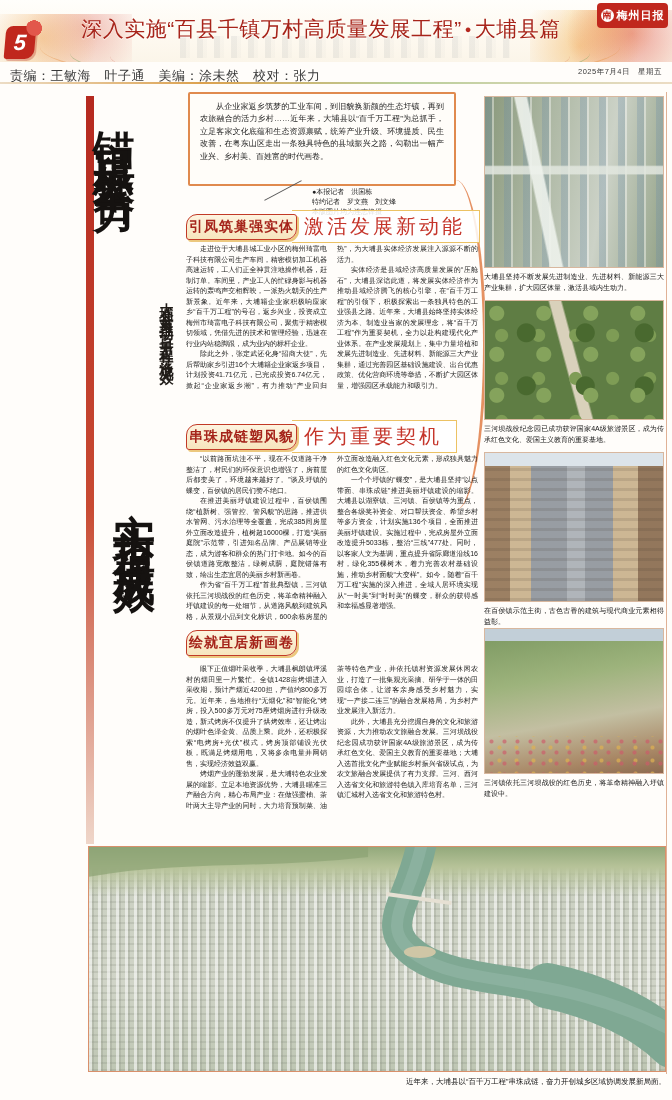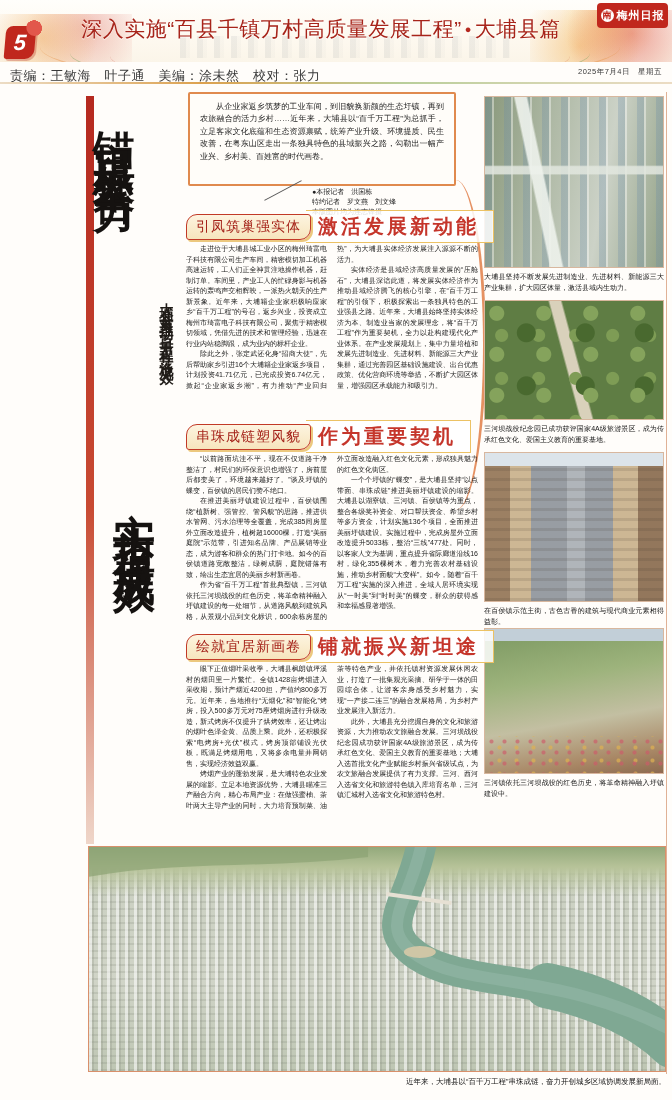--- a/index.html
+++ b/index.html
@@ -66,23 +66,23 @@
   #intro-box p { text-indent:2em; }
   #byline { position:absolute; left:312px; top:103px; width:150px; font-size:7px; line-height:1.45; color:#222; }
   #byline-pointer { position:absolute; left:262px; top:106px; width:42px; border-top:1.5px solid #555;
       transform:rotate(-28deg); }
   #deco-arc { position:absolute; left:426px; top:96px; width:60px; height:330px;
       border-right:3px solid rgba(222,118,60,.8); border-radius:50%; }
 
   
   .sec-head { position:absolute; left:186px; display:flex; align-items:center; z-index:2; }
   .sec-tag { background:linear-gradient(#fdf4e0,#f7e5bd); border:1.5px solid #c23a27; color:#a5231a;
-      font-weight:normal; font-size:14px; padding:3px 9px; border-radius:11px 3px 11px 3px; letter-spacing:1px;
+      font-weight:bold; font-size:14px; padding:3px 2px; border-radius:11px 3px 11px 3px; letter-spacing:1px;
       position:relative; z-index:2; box-shadow:2px 2px 0 #ecc87e; white-space:nowrap;text-align:right; }
-  .sec-title { font-size:20px; font-weight:bold; color:#c5352b; letter-spacing:3px; white-space:nowrap;
+  .sec-title { font-size:20px; font-weight:normal; color:#c5352b; letter-spacing:3px; white-space:nowrap;
       border:1px solid #ecc264; border-left:none; background:rgba(255,255,255,.85); padding:2px 14px 2px 12px;
       margin-left:-5px; }
   .sec-body { position:absolute; left:186px; width:292px; columns:2; column-gap:10px; font-size:7px;
       line-height:1.5; text-align:justify; color:#1b1b1b; overflow:hidden; }
   .sec-body p { text-indent:2em; }
 
   
   .ph { position:absolute; left:484px; width:180px; border:1px solid #d8b79e; }
   .cap { position:absolute; left:484px; width:180px; font-size:7px; line-height:1.5; text-align:justify; color:#141414; }
 
@@ -189,21 +189,20 @@
     </div>
     <div class="sec-body" style="top:370px;height:170px">
       <p>“以前路面坑洼不平，现在不仅道路干净整洁了，村民们的环保意识也增强了，房前屋后都变美了，环境越来越好了。”谈及圩镇的蝶变，百侯镇的居民们赞不绝口。</p>
       <p>在推进美丽圩镇建设过程中，百侯镇围绕“植新树、强管控、管风貌”的思路，推进供水管网、污水治理等全覆盖，完成385间房屋外立面改造提升，植树超16000棵，打造“美丽庭院”示范带，引进知名品牌、产品展销等业态，成为游客和群众的热门打卡地。如今的百侯镇道路宽敞整洁，绿树成荫，庭院错落有致，绘出生态宜居的美丽乡村新画卷。</p>
       <p>作为省“百千万工程”首批典型镇，三河镇依托三河坝战役的红色历史，将革命精神融入圩镇建设的每一处细节，从道路风貌到建筑风格，从景观小品到文化标识，600余栋房屋的外立面改造融入红色文化元素，形成独具魅力的红色文化街区。</p>
       <p>一个个圩镇的“蝶变”，是大埔县坚持“以点带面、串珠成链”推进美丽圩镇建设的缩影。大埔县以湖寮镇、三河镇、百侯镇等为重点，整合各级奖补资金、对口帮扶资金、希望乡村等多方资金，计划实施136个项目，全面推进美丽圩镇建设。实施过程中，完成房屋外立面改造提升5033栋，整治“三线”477处。同时，以客家人文为基调，重点提升省际廊道沿线16村，绿化355棵树木，着力完善农村基础设施，推动乡村面貌“大变样”。如今，随着“百千万工程”实施的深入推进，全域人居环境实现从“一时美”到“时时美”的蝶变，群众的获得感和幸福感显著增强。</p>
     </div>
 
     <div class="sec-head" style="top:546px">
       <span class="sec-tag">绘就宜居新画卷</span>
-      <span class="sec-title">铺就振兴新坦途</span>
     </div>
     <div class="sec-body" style="top:580px;height:156px">
       <p>眼下正值烟叶采收季，大埔县枫朗镇坪溪村的烟田里一片繁忙。全镇1428亩烤烟进入采收期，预计产烟近4200担，产值约800多万元。近年来，当地推行“无烟化”和“智能化”烤房，投入500多万元对75座烤烟房进行升级改造，新式烤房不仅提升了烘烤效率，还让烤出的烟叶色泽金黄、品质上乘。此外，还积极探索“电烤房+光伏”模式，烤房顶部铺设光伏板，既满足烤烟用电，又将多余电量并网销售，实现经济效益双赢。</p>
       <p>烤烟产业的蓬勃发展，是大埔特色农业发展的缩影。立足本地资源优势，大埔县瞄准三产融合方向，精心布局产业：在做强蜜柚、茶叶两大主导产业的同时，大力培育预制菜、油茶等特色产业，并依托镇村资源发展休闲农业，打造了一批集观光采摘、研学于一体的田园综合体，让游客亲身感受乡村魅力，实现“一产接二连三”的融合发展格局，为乡村产业发展注入新活力。</p>
       <p>此外，大埔县充分挖掘自身的文化和旅游资源，大力推动农文旅融合发展。三河坝战役纪念园成功获评国家4A级旅游景区，成为传承红色文化、爱国主义教育的重要基地；大埔入选首批文化产业赋能乡村振兴省级试点，为农文旅融合发展提供了有力支撑。三河、西河入选省文化和旅游特色镇入库培育名单，三河镇汇城村入选省文化和旅游特色村。</p>
 
     </div>
 
     <div class="ph" id="ph-industrial"></div>
     <div class="cap" id="cap-industrial">大埔县坚持不断发展先进制造业、先进材料、新能源三大产业集群，扩大园区体量，激活县域内生动力。</div>

